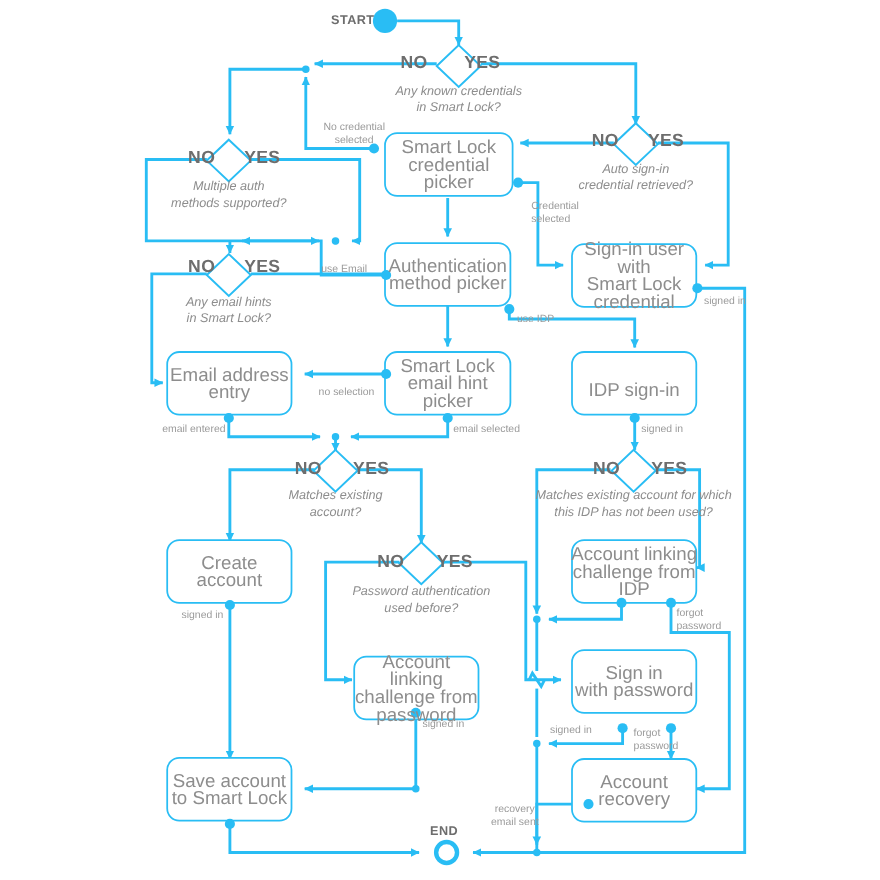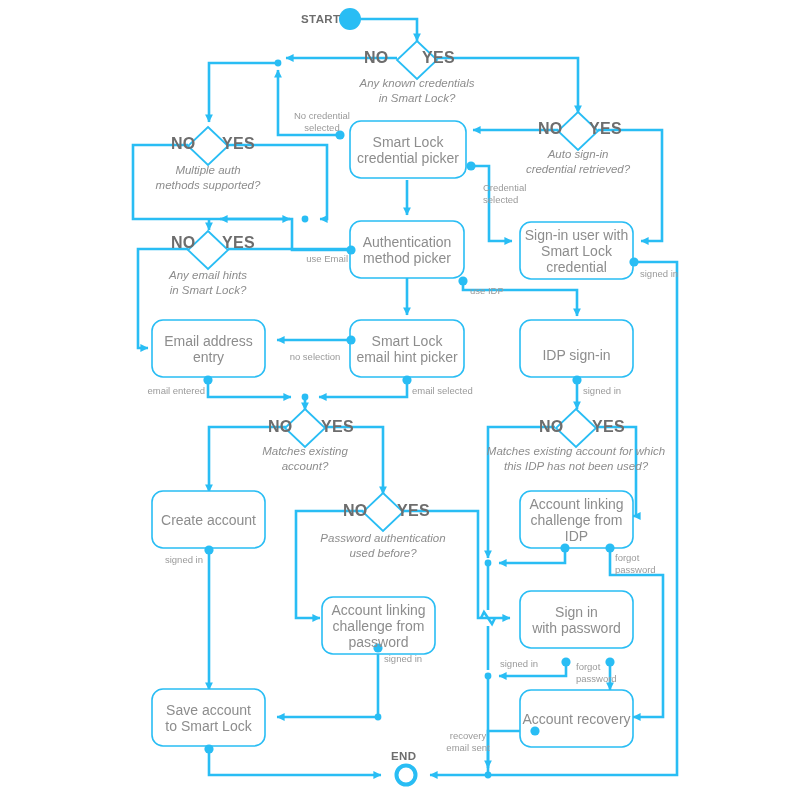--- a/index.html
+++ b/index.html
@@ -5,21 +5,21 @@
   html,body{margin:0;padding:0;background:#ffffff;}
   body{width:800px;height:800px;font-family:"Liberation Sans",sans-serif;}
   #stage{position:relative;width:800px;height:800px;overflow:hidden;background:#fff;}
   svg#flow{position:absolute;left:0;top:0;width:800px;height:800px;}
 
   .node-text{
     position:absolute;
     display:flex;align-items:center;justify-content:center;
     text-align:center;
     color:#8d8d8d;
-    font-size:14px;
+    font-size:17px;
     line-height:16px;
     font-family:"Liberation Sans",sans-serif;
     pointer-events:none;
     white-space:pre-line;
   }
   .cond-text{
     position:absolute;
     text-align:center;
     color:#8d8d8d;
     font-size:11.5px;
@@ -278,21 +278,21 @@
   <div class="yn" style="left:592px;top:418px;">YES</div>
 
   <div class="yn" style="left:343px;top:502px;">NO</div>
   <div class="yn" style="left:397px;top:502px;">YES</div>
 
   <div class="edge-label" style="left:286px;top:110px;width:72px;">No credential
 selected</div>
   <div class="edge-label" style="left:483px;top:182px;width:70px;text-align:left;">Credential
 selected</div>
   <div class="edge-label" style="left:640px;top:268px;width:50px;text-align:left;">signed in</div>
-  <div class="edge-label" style="left:292px;top:253px;width:56px;text-align:right;">use Email</div>
+  <div class="edge-label" style="left:292px;top:239px;width:56px;text-align:left;">use Email</div>
   <div class="edge-label" style="left:470px;top:285px;width:50px;text-align:left;">use IDP</div>
   <div class="edge-label" style="left:281px;top:351px;width:68px;">no selection</div>
   <div class="edge-label" style="left:137px;top:385px;width:68px;text-align:right;">email entered</div>
   <div class="edge-label" style="left:412px;top:385px;width:72px;text-align:left;">email selected</div>
   <div class="edge-label" style="left:583px;top:385px;width:50px;text-align:left;">signed in</div>
   <div class="edge-label" style="left:159px;top:554px;width:44px;text-align:right;">signed in</div>
   <div class="edge-label" style="left:615px;top:552px;width:56px;text-align:left;">forgot
 password</div>
   <div class="edge-label" style="left:384px;top:653px;width:50px;text-align:left;">signed in</div>
   <div class="edge-label" style="left:500px;top:658px;width:50px;text-align:left;">signed in</div>

